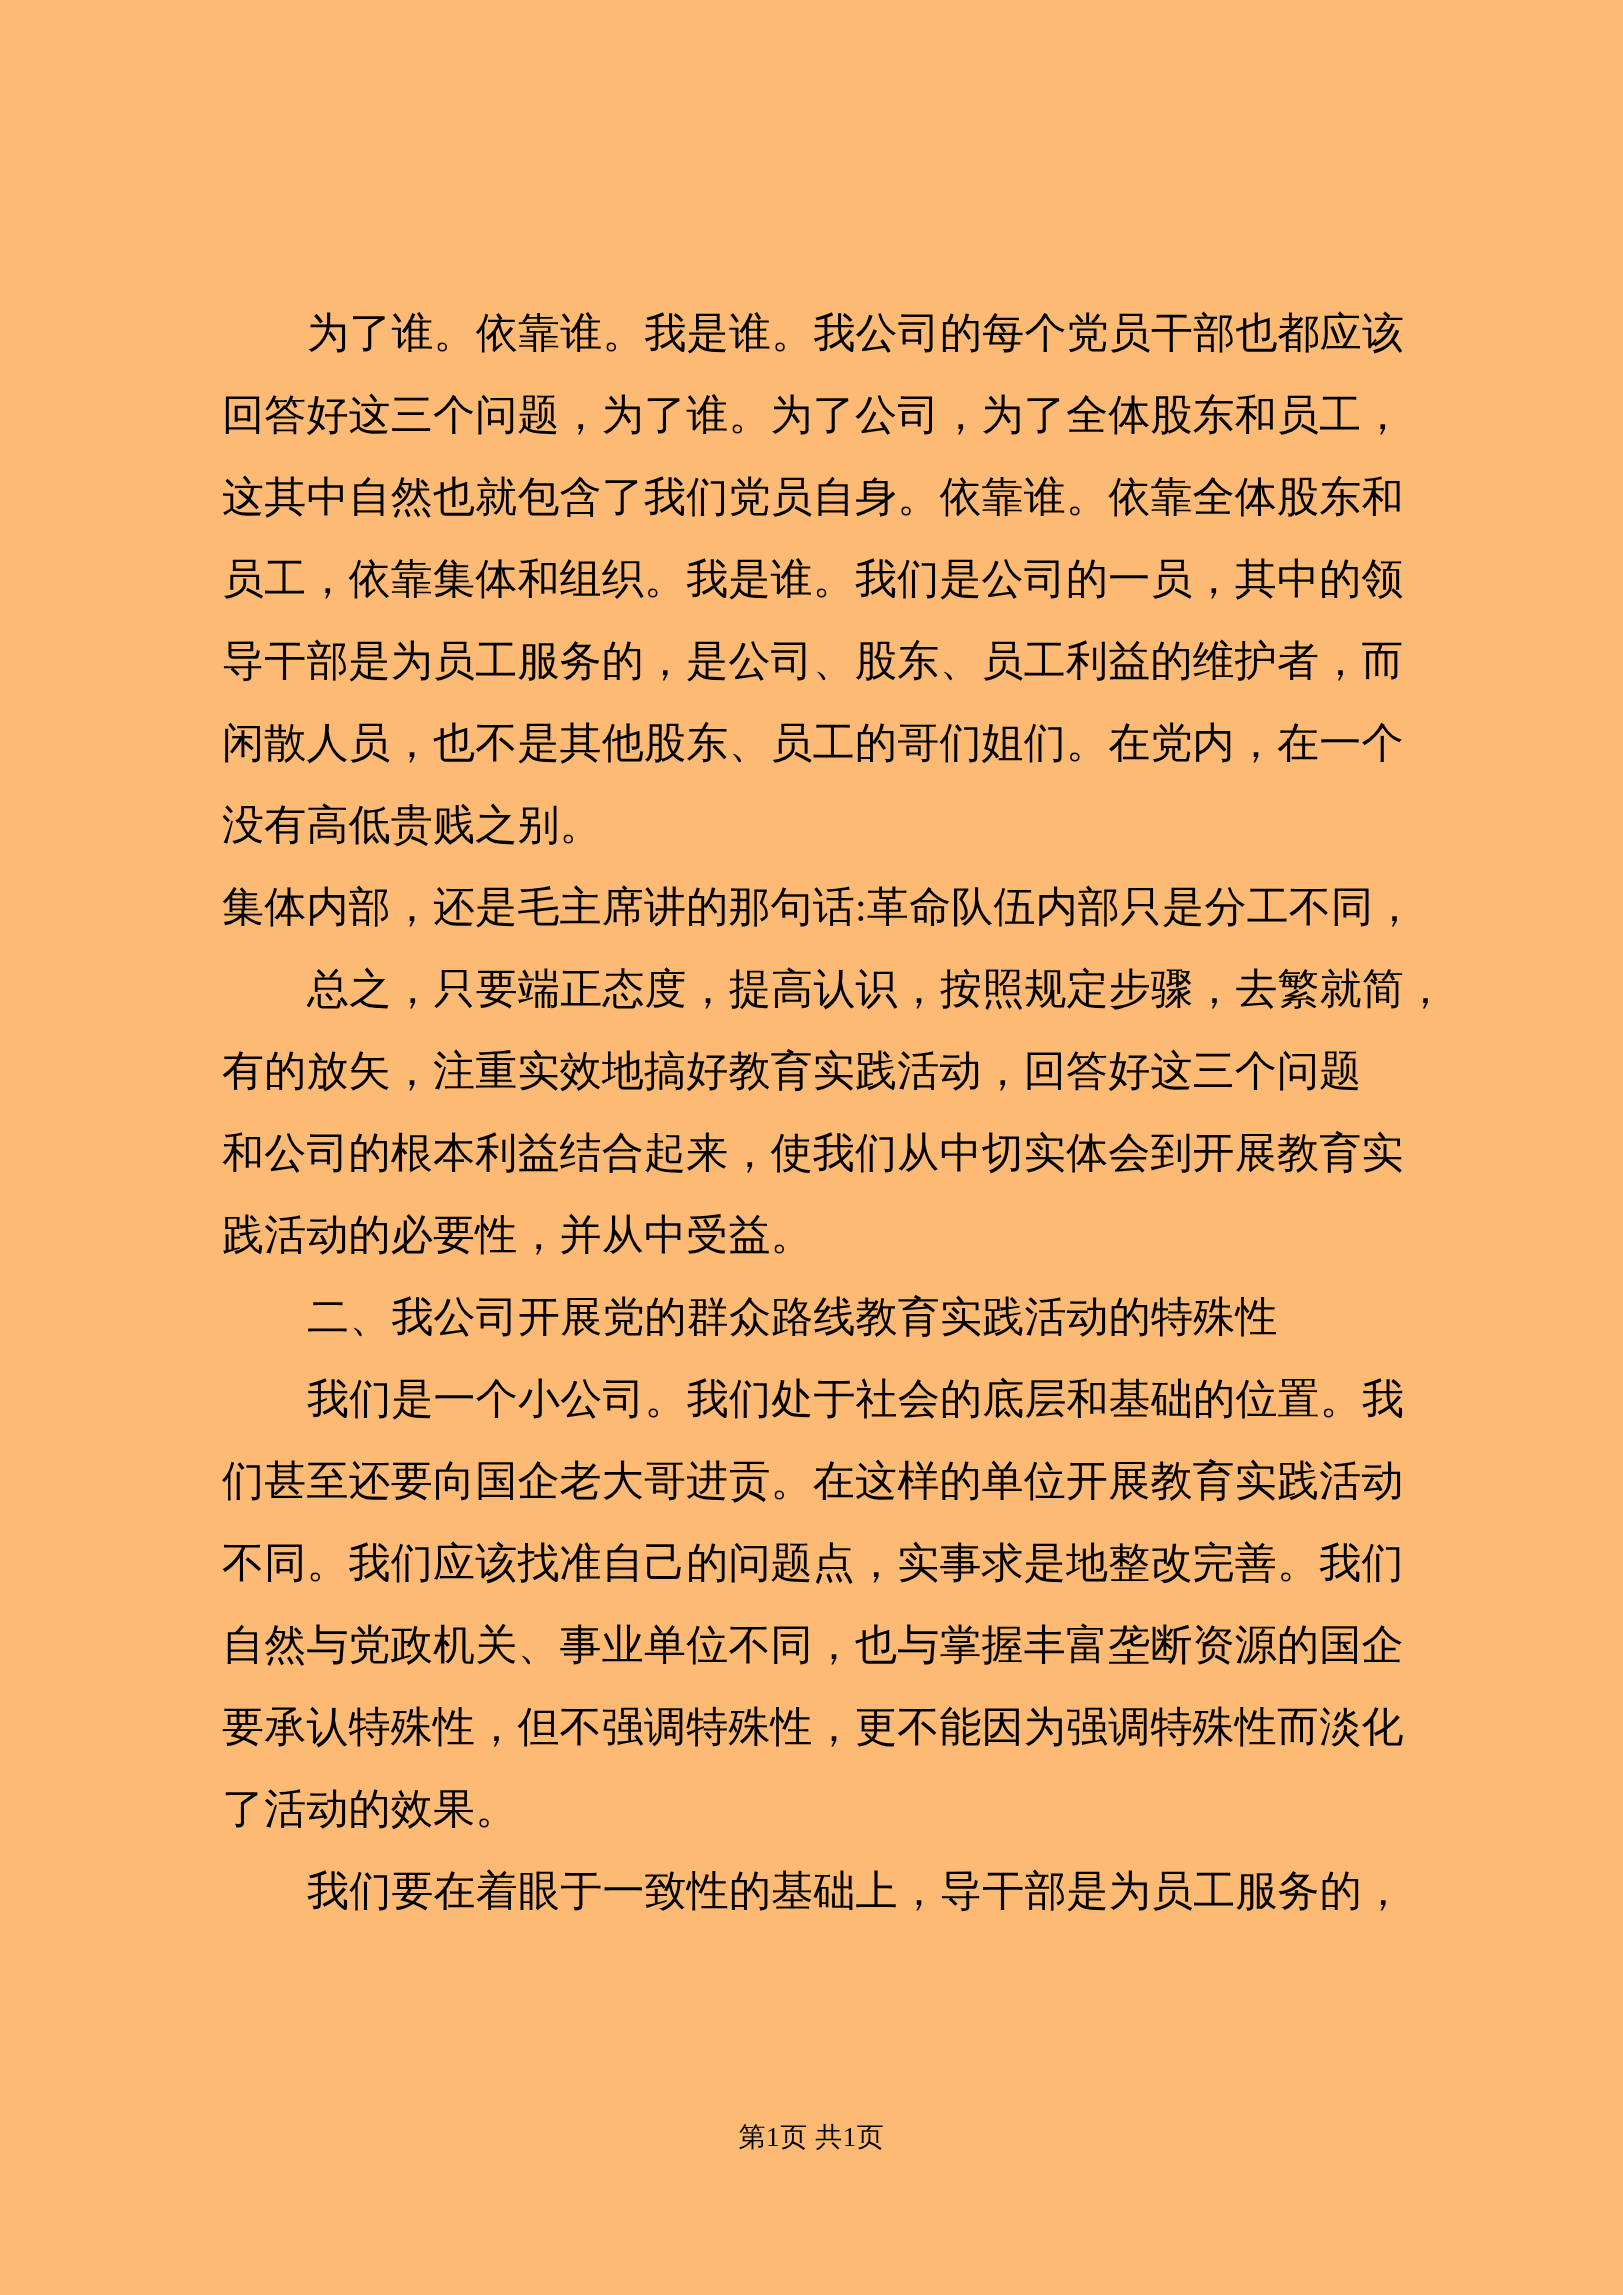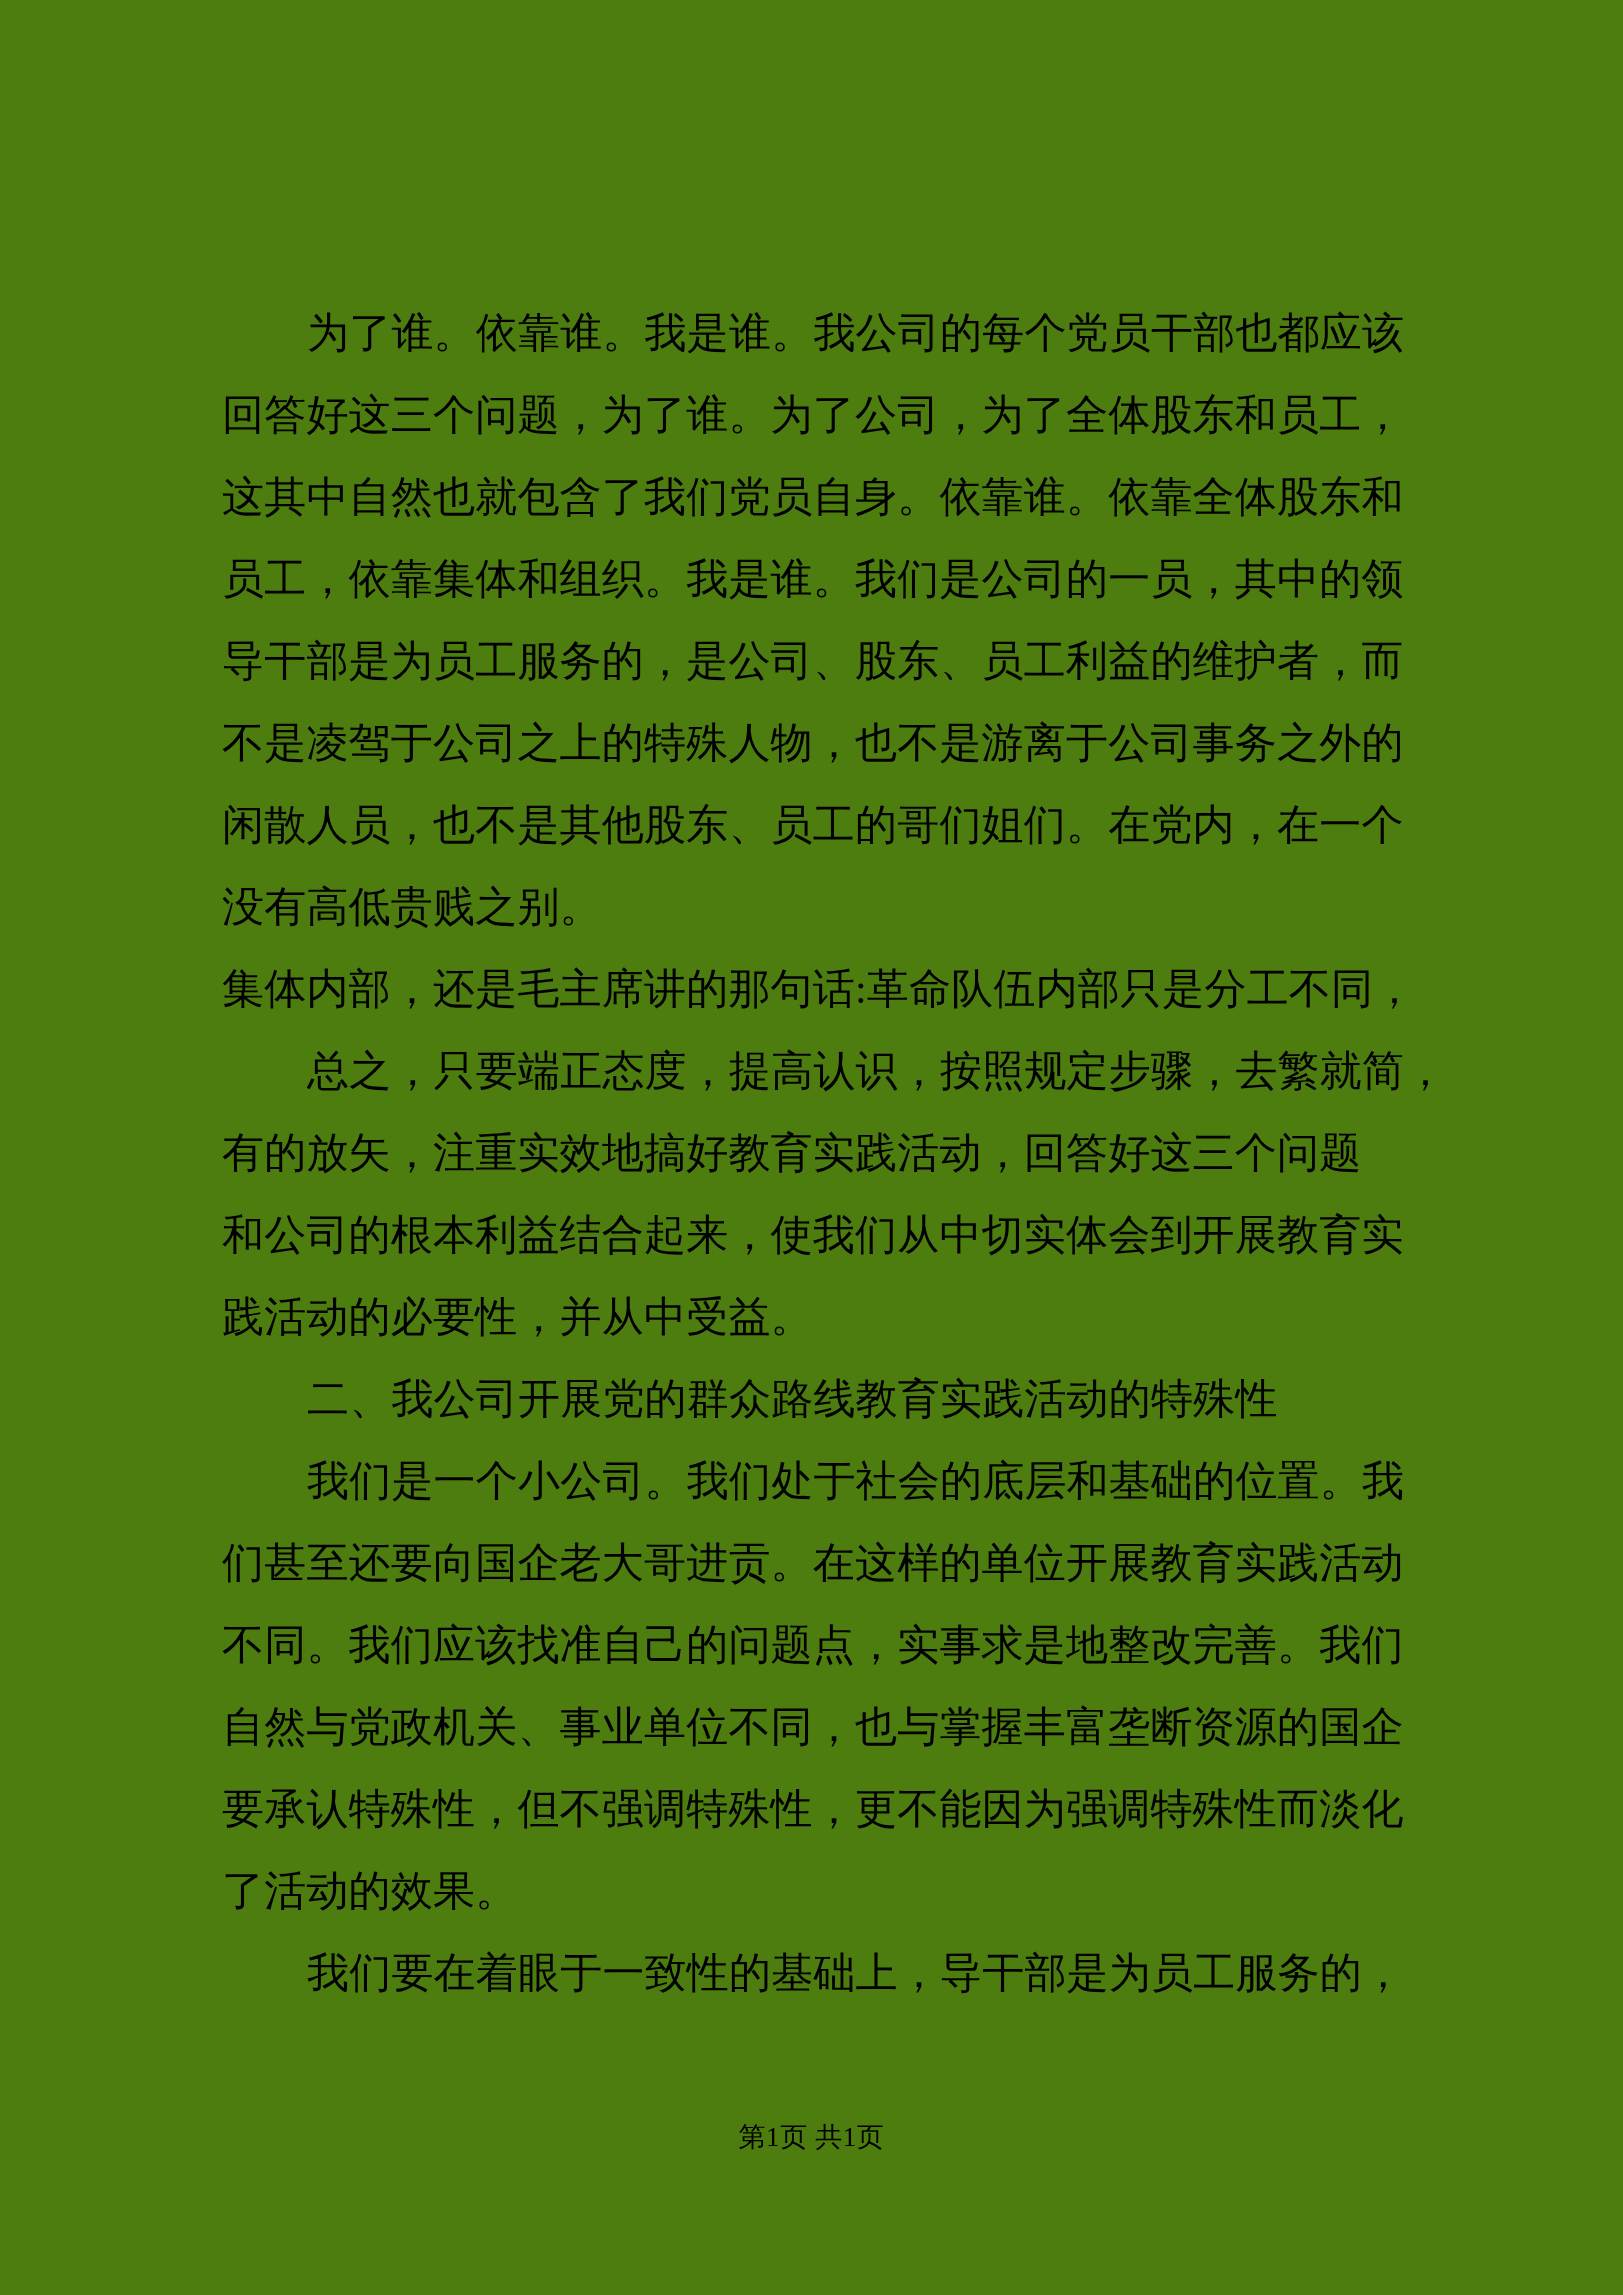--- a/index.html
+++ b/index.html
@@ -11,21 +11,21 @@
     height: 2295px;
     background: #ffffff;
     color: #000000;
     position: relative;
     overflow: hidden;
     font-family: "Liberation Serif", "DejaVu Serif", serif;
   }
   .page {
     position: absolute;
     inset: 0;
-    background: #4d7c0f;
+    background: #fdba74;
     text-decoration: underline;
   }
   .content {
     position: absolute;
     left: 222px;
     top: 292px;
     width: 1184px;
   }
   .line {
     font-size: 42px;
@@ -52,21 +52,20 @@
 </head>
 <body>
 
 <main class="page">
   <section class="content">
     <div class="line indent">为了谁。依靠谁。我是谁。我公司的每个党员干部也都应该</div>
     <div class="line">回答好这三个问题，为了谁。为了公司，为了全体股东和员工，</div>
     <div class="line">这其中自然也就包含了我们党员自身。依靠谁。依靠全体股东和</div>
     <div class="line">员工，依靠集体和组织。我是谁。我们是公司的一员，其中的领</div>
     <div class="line">导干部是为员工服务的，是公司、股东、员工利益的维护者，而</div>
-    <div class="line">不是凌驾于公司之上的特殊人物，也不是游离于公司事务之外的</div>
     <div class="line">闲散人员，也不是其他股东、员工的哥们姐们。在党内，在一个</div>
     <div class="line">没有高低贵贱之别。</div>
     <div class="line">集体内部，还是毛主席讲的那句话:革命队伍内部只是分工不同，</div>
     <div class="line indent">总之，只要端正态度，提高认识，按照规定步骤，去繁就简，</div>
     <div class="line">有的放矢，注重实效地搞好教育实践活动，回答好这三个问题</div>
     <div class="line">和公司的根本利益结合起来，使我们从中切实体会到开展教育实</div>
     <div class="line">践活动的必要性，并从中受益。</div>
     <div class="line indent">二、我公司开展党的群众路线教育实践活动的特殊性</div>
     <div class="line indent">我们是一个小公司。我们处于社会的底层和基础的位置。我</div>
     <div class="line">们甚至还要向国企老大哥进贡。在这样的单位开展教育实践活动</div>

